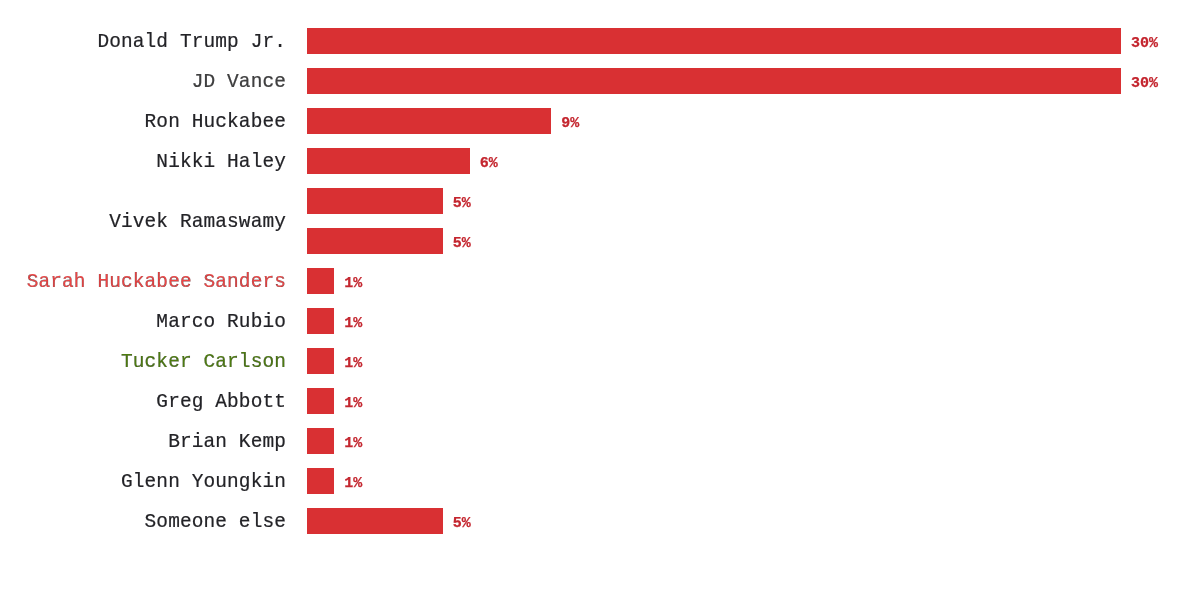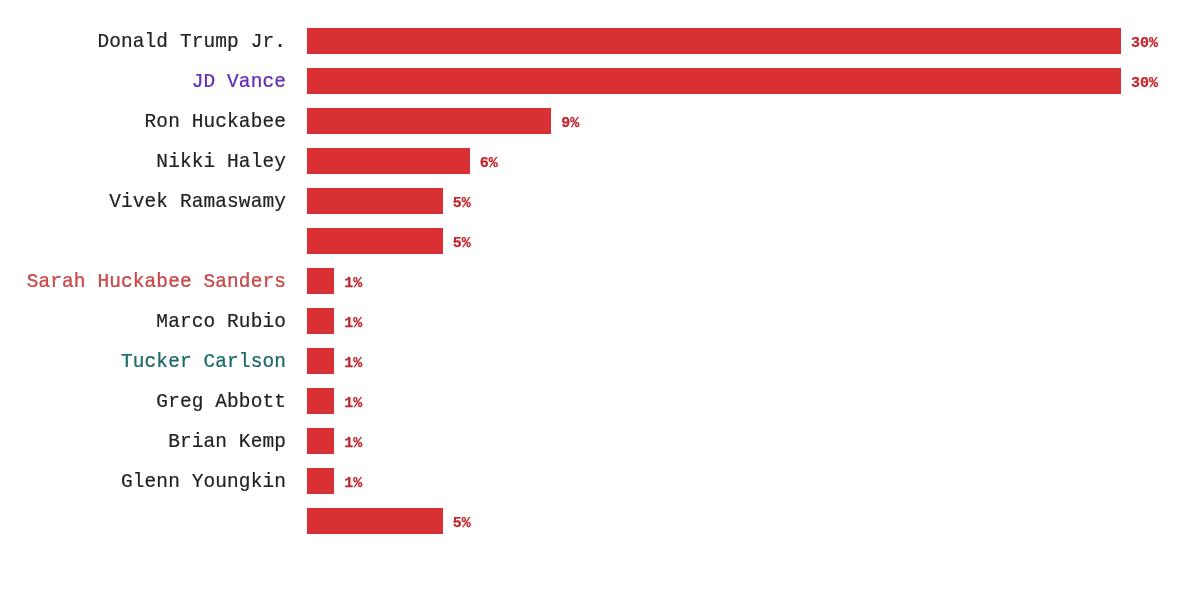--- a/index.html
+++ b/index.html
@@ -67,39 +67,39 @@
 
 <div id="chart" style="background: rgb(255, 255, 255);">
 
   <div class="bar-row" style="top: 28px; height: 26px;">
     <div class="cat-label" style="color: rgb(35, 35, 39);">Donald Trump Jr.</div>
     <div class="bar" style="left: 291px; width: 813.9px; height: 26px; background: rgb(217, 48, 51);"></div>
     <div class="value-label" style="left: 1114.9px; color: rgb(196, 38, 47);">30%</div>
   </div>
 
   <div class="bar-row" style="top: 68px; height: 26px;">
-    <div class="cat-label" style="color: #6d28d9;">JD Vance</div>
+    <div class="cat-label" style="color: #404040;">JD Vance</div>
     <div class="bar" style="left: 291px; width: 813.9px; height: 26px; background: rgb(217, 48, 51);"></div>
     <div class="value-label" style="left: 1114.9px; color: rgb(196, 38, 47);">30%</div>
   </div>
 
   <div class="bar-row" style="top: 108px; height: 26px;">
     <div class="cat-label" style="color: rgb(35, 35, 39);">Ron Huckabee</div>
     <div class="bar" style="left: 291px; width: 244.17px; height: 26px; background: rgb(217, 48, 51);"></div>
     <div class="value-label" style="left: 545.17px; color: rgb(196, 38, 47);">9%</div>
   </div>
 
   <div class="bar-row" style="top: 148px; height: 26px;">
     <div class="cat-label" style="color: rgb(35, 35, 39);">Nikki Haley</div>
     <div class="bar" style="left: 291px; width: 162.78px; height: 26px; background: rgb(217, 48, 51);"></div>
     <div class="value-label" style="left: 463.78px; color: rgb(196, 38, 47);">6%</div>
   </div>
 
   <div class="bar-row" style="top: 188px; height: 26px;">
-    <div class="cat-label" style="color: rgb(35, 35, 39);">Vivek Ramaswamy</div>
+    <div class="cat-label" style="color: rgb(35, 35, 39); margin-top: 20px;">Vivek Ramaswamy</div>
     <div class="bar" style="left: 291px; width: 135.65px; height: 26px; background: rgb(217, 48, 51);"></div>
     <div class="value-label" style="left: 436.65px; color: rgb(196, 38, 47);">5%</div>
   </div>
 
   <div class="bar-row" style="top: 228px; height: 26px;">
     <div class="bar" style="left: 291px; width: 135.65px; height: 26px; background: rgb(217, 48, 51);"></div>
     <div class="value-label" style="left: 436.65px; color: rgb(196, 38, 47);">5%</div>
   </div>
 
   <div class="bar-row" style="top: 268px; height: 26px;">
@@ -108,21 +108,21 @@
     <div class="value-label" style="left: 328.13px; color: rgb(196, 38, 47);">1%</div>
   </div>
 
   <div class="bar-row" style="top: 308px; height: 26px;">
     <div class="cat-label" style="color: rgb(35, 35, 39);">Marco Rubio</div>
     <div class="bar" style="left: 291px; width: 27.13px; height: 26px; background: rgb(217, 48, 51);"></div>
     <div class="value-label" style="left: 328.13px; color: rgb(196, 38, 47);">1%</div>
   </div>
 
   <div class="bar-row" style="top: 348px; height: 26px;">
-    <div class="cat-label" style="color: #0f766e;">Tucker Carlson</div>
+    <div class="cat-label" style="color: #4d7c0f;">Tucker Carlson</div>
     <div class="bar" style="left: 291px; width: 27.13px; height: 26px; background: rgb(217, 48, 51);"></div>
     <div class="value-label" style="left: 328.13px; color: rgb(196, 38, 47);">1%</div>
   </div>
 
   <div class="bar-row" style="top: 388px; height: 26px;">
     <div class="cat-label" style="color: rgb(35, 35, 39);">Greg Abbott</div>
     <div class="bar" style="left: 291px; width: 27.13px; height: 26px; background: rgb(217, 48, 51);"></div>
     <div class="value-label" style="left: 328.13px; color: rgb(196, 38, 47);">1%</div>
   </div>
 
@@ -132,18 +132,19 @@
     <div class="value-label" style="left: 328.13px; color: rgb(196, 38, 47);">1%</div>
   </div>
 
   <div class="bar-row" style="top: 468px; height: 26px;">
     <div class="cat-label" style="color: rgb(35, 35, 39);">Glenn Youngkin</div>
     <div class="bar" style="left: 291px; width: 27.13px; height: 26px; background: rgb(217, 48, 51);"></div>
     <div class="value-label" style="left: 328.13px; color: rgb(196, 38, 47);">1%</div>
   </div>
 
   <div class="bar-row" style="top: 508px; height: 26px;">
+    <div class="cat-label" style="color: rgb(35, 35, 39);">Someone else</div>
     <div class="bar" style="left: 291px; width: 135.65px; height: 26px; background: rgb(217, 48, 51);"></div>
     <div class="value-label" style="left: 436.65px; color: rgb(196, 38, 47);">5%</div>
   </div>
 
 
 </div>
 
 </body></html>

